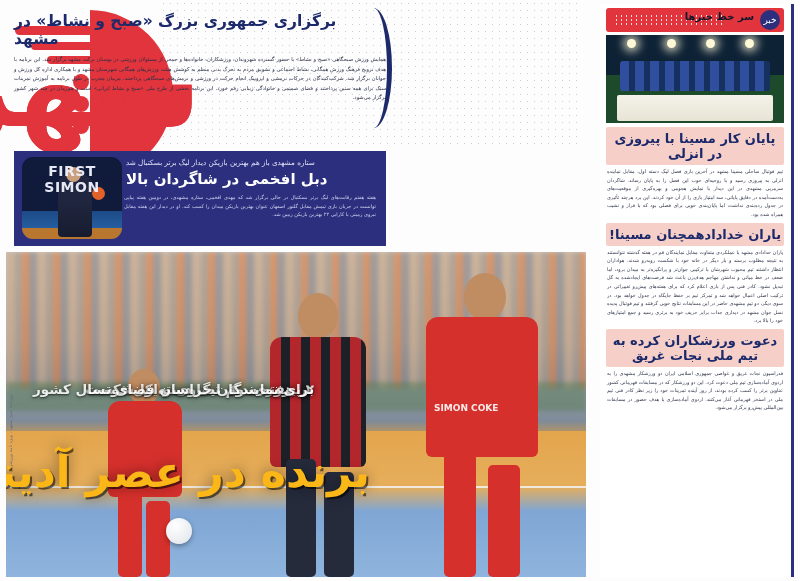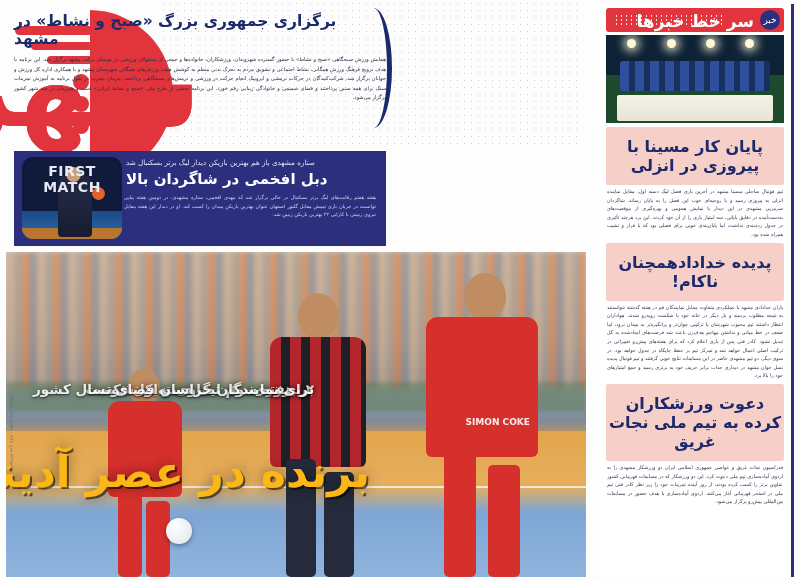--- a/index.html
+++ b/index.html
@@ -156,22 +156,22 @@
     background:repeating-linear-gradient(90deg,#b3262c 0 11px,#1d2026 11px 20px);}
   .p1 .hd{left:34px;bottom:238px;width:40px;height:46px;}
   .p1 .lg{left:22px;width:30px;height:118px;}
   .p1 .lg2{left:60px;bottom:0;width:30px;height:105px;background:#262b3c;border-radius:5px;position:absolute;}
   
   .p2{left:412px;width:130px;height:315px;}
   .p2 .torso{left:8px;bottom:120px;width:112px;height:140px;background:#d6302c;}
   .p2 .hd{left:46px;bottom:256px;width:42px;height:48px;}
   .p2 .lg{left:26px;width:32px;height:128px;background:#d6302c;}
   .p2 .lg2{left:70px;bottom:0;width:32px;height:112px;background:#d6302c;border-radius:5px;position:absolute;}
-  .jersey-txt{position:absolute;left:16px;bottom:150px;width:96px;color:#fff;font-size:9px;
-    text-align:right;font-weight:bold;direction:ltr;opacity:.9;}
+  .jersey-txt{position:absolute;left:16px;bottom:164px;width:96px;color:#fff;font-size:9px;
+    text-align:left;font-weight:bold;direction:ltr;opacity:.9;}
   
   .p0{left:96px;width:86px;height:215px;}
   .p0 .torso{left:6px;bottom:80px;width:74px;height:96px;background:#d6302c;}
   .p0 .hd{left:26px;bottom:172px;width:32px;height:36px;}
   .p0 .lg{left:16px;width:24px;height:84px;background:#d6302c;}
   .p0 .lg2{left:44px;bottom:0;width:24px;height:76px;background:#d6302c;border-radius:5px;position:absolute;}
 
   
   .cap{position:absolute;left:8px;top:128px;width:300px;direction:rtl;}
   .cap .line{
@@ -193,43 +193,43 @@
 
   
   .side{
     position:absolute;left:600px;top:4px;width:194px;height:573px;
     background:#ffffff;border-right:3px solid #2b2f7e;box-sizing:border-box;padding:0 5px 0 4px;
   }
   .side-ribbon{
     position:relative;margin:4px 2px 0 2px;height:24px;background:#e1343c;border-radius:3px;
   }
   .side-ribbon .txt{
-    position:absolute;right:30px;top:3px;color:#ffffff;font-size:17px;font-weight:bold;
+    position:absolute;right:30px;top:3px;color:#0f172a;font-size:10px;font-weight:bold;
   }
   .side-ribbon .dots{
     position:absolute;left:8px;top:6px;width:108px;height:12px;
     background-image:radial-gradient(#ffffff 0.7px,transparent 0.8px);background-size:5px 4px;opacity:.85;
   }
   .side-ribbon .bub{
     position:absolute;right:4px;top:2px;width:20px;height:20px;border-radius:50%;
     background:#2b2f7e;color:#fff;font-size:9px;text-align:center;line-height:20px;
   }
   .side-photo{
     position:relative;margin:3px 2px 0 2px;height:88px;overflow:hidden;background:#0e2236;
   }
   .side-photo .pitch{position:absolute;left:0;bottom:0;width:100%;height:55%;background:#1d4a2b;}
   .side-photo .lamp{position:absolute;top:4px;width:9px;height:9px;border-radius:50%;
     background:#fff8d6;box-shadow:0 0 9px 4px rgba(255,248,214,.7);}
   .side-photo .team{position:absolute;left:8%;bottom:36%;width:84%;height:34%;
     background:repeating-linear-gradient(90deg,#2f4f9e 0 9px,#16305f 9px 15px);border-radius:3px;}
   .side-photo .banner{position:absolute;left:6%;bottom:2%;width:88%;height:30%;
     background:linear-gradient(180deg,#f4f2e9,#e7e4d6);border-radius:2px;}
   .side-h{
-    margin:4px 2px 2px 2px;background:#f6cfc8;color:#1c2a6b;font-size:16px;font-weight:bold;
-    text-align:center;padding:10px 2px;border-radius:2px;
+    margin:4px 2px 2px 2px;background:#f6cfc8;color:#1c2a6b;font-size:13px;font-weight:bold;
+    text-align:center;padding:4px 2px;border-radius:2px;
   }
   .side-body{
     margin:0 3px;font-size:4.9px;line-height:8.6px;color:#33374d;text-align:justify;direction:rtl;
   }
 </style>
 </head>
 <body>
 
 <div class="page">
 
@@ -267,21 +267,21 @@
       <div class="body">همایش ورزش صبحگاهی «صبح و نشاط» با حضور گسترده شهروندان، ورزشکاران، خانواده‌ها و جمعی از مسئولان ورزشی در بوستان برکت مشهد برگزار شد. این برنامه با هدف ترویج فرهنگ ورزش همگانی، نشاط اجتماعی و تشویق مردم به تحرک بدنی منظم به کوشش هیئت ورزش‌های همگانی شهرستان مشهد و با همکاری اداره کل ورزش و جوانان برگزار شد. شرکت‌کنندگان در حرکات نرمشی و ایروبیک انجام حرکت در ورزشی و نرمش‌های صبحگاهی پرداختند. مربیان مجرب در طول برنامه به آموزش تمرینات سبک برای همه سنین پرداختند و فضای صمیمی و خانوادگی زیبایی رقم خورد. این برنامه بخشی از طرح ملی «صبح و نشاط ایرانی» است و هم‌زمان در چند شهر کشور برگزار می‌شود.</div>
     </div>
 
     <div class="promo">
       <div class="promo-photo">
         <div class="court"></div>
         <div class="floor"></div>
         <div class="player"></div>
         <div class="head"></div>
         <div class="ball"></div>
-        <div class="ftxt">FIRST MATCH</div>
+        <div class="ftxt">FIRST SIMON</div>
       </div>
       <div class="kicker">ستاره مشهدی باز هم بهترین بازیکن دیدار لیگ برتر بسکتبال شد</div>
       <h2>دبل افخمی در شاگردان بالا</h2>
       <div class="body">هفته هفتم رقابت‌های لیگ برتر بسکتبال در حالی برگزار شد که مهدی افخمی، ستاره مشهدی، در دومین هفته پیاپی توانست در جریان بازی تیمش مقابل گلنور اصفهان عنوان بهترین بازیکن میدان را کسب کند. او در دیدار این هفته مقابل نیروی زمینی با کارایی ۲۲ بهترین بازیکن زمین شد.</div>
     </div>
 
     <div class="photo">
       <div class="stand"></div>
       <div class="crowd"></div>
       <div class="green"></div>
@@ -344,20 +344,20 @@
       <div class="lamp" style="left:56%"></div>
       <div class="lamp" style="left:78%"></div>
       <div class="pitch"></div>
       <div class="team"></div>
       <div class="banner"></div>
     </div>
 
     <div class="side-h">پایان کار مسینا با پیروزی در انزلی</div>
     <div class="side-body">تیم فوتبال ساحلی مسینا مشهد در آخرین بازی فصل لیگ دسته اول، مقابل نماینده انزلی به پیروزی رسید و با روحیه‌ای خوب این فصل را به پایان رساند. شاگردان سرمربی مشهدی در این دیدار با نمایش هجومی و بهره‌گیری از موقعیت‌های به‌دست‌آمده در دقایق پایانی، سه امتیاز بازی را از آن خود کردند. این برد هرچند تأثیری در جدول رده‌بندی نداشت، اما پایان‌بندی خوبی برای فصلی بود که با فراز و نشیب همراه شده بود.</div>
 
-    <div class="side-h">پدیده خدادادهمچنان ناکام!</div>
+    <div class="side-h">یاران خدادادهمچنان مسینا!</div>
     <div class="side-body">یاران خدادادی مشهد با عملکردی متفاوت مقابل نمایندگان قم در هفته گذشته نتوانستند به نتیجه مطلوب برسند و بار دیگر در خانه خود با شکست روبه‌رو شدند. هواداران انتظار داشتند تیم محبوب شهرشان با ترکیبی جوان‌تر و پرانگیزه‌تر به میدان برود، اما ضعف در خط میانی و نداشتن مهاجم هدف‌زن باعث شد فرصت‌های ایجادشده به گل تبدیل نشود. کادر فنی پس از بازی اعلام کرد که برای هفته‌های پیش‌رو تغییراتی در ترکیب اصلی اعمال خواهد شد و تمرکز تیم بر حفظ جایگاه در جدول خواهد بود. در سوی دیگر، دو تیم مشهدی حاضر در این مسابقات نتایج خوبی گرفتند و تیم فوتبال پدیده نسل جوان مشهد در دیداری جذاب برابر حریف خود به برتری رسید و جمع امتیازهای خود را بالا برد.</div>
 
     <div class="side-h">دعوت ورزشکاران کرده به تیم ملی نجات غریق</div>
     <div class="side-body">فدراسیون نجات غریق و غواصی جمهوری اسلامی ایران دو ورزشکار مشهدی را به اردوی آماده‌سازی تیم ملی دعوت کرد. این دو ورزشکار که در مسابقات قهرمانی کشور عناوین برتر را کسب کرده بودند، از روز آینده تمرینات خود را زیر نظر کادر فنی تیم ملی در استخر قهرمانی آغاز می‌کنند. اردوی آماده‌سازی با هدف حضور در مسابقات بین‌المللی پیش‌رو برگزار می‌شود.</div>
   </div>
 
 </div>
 
 </body></html>

